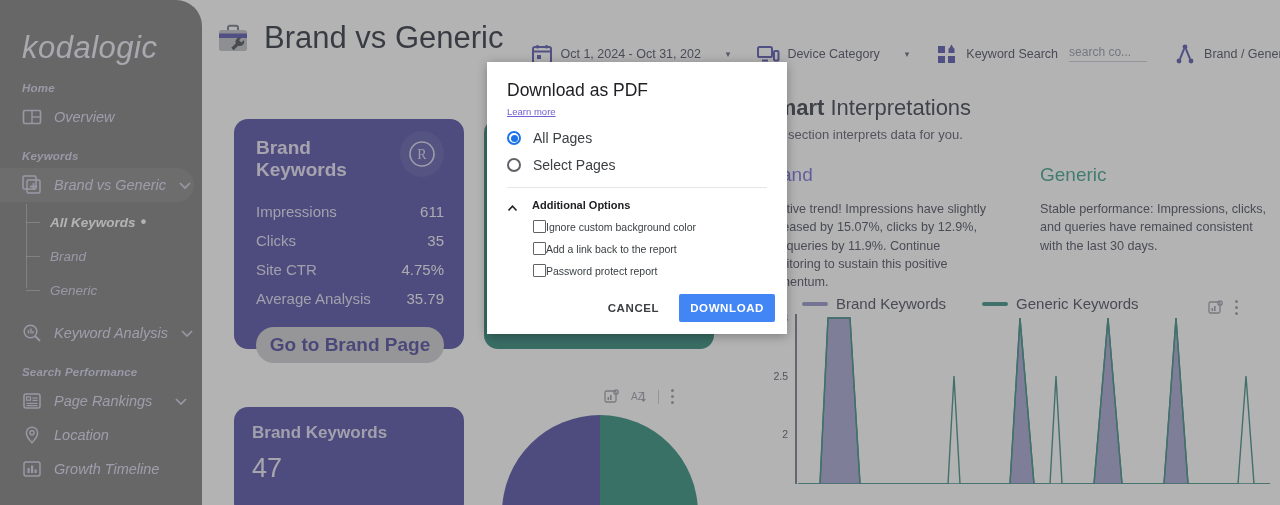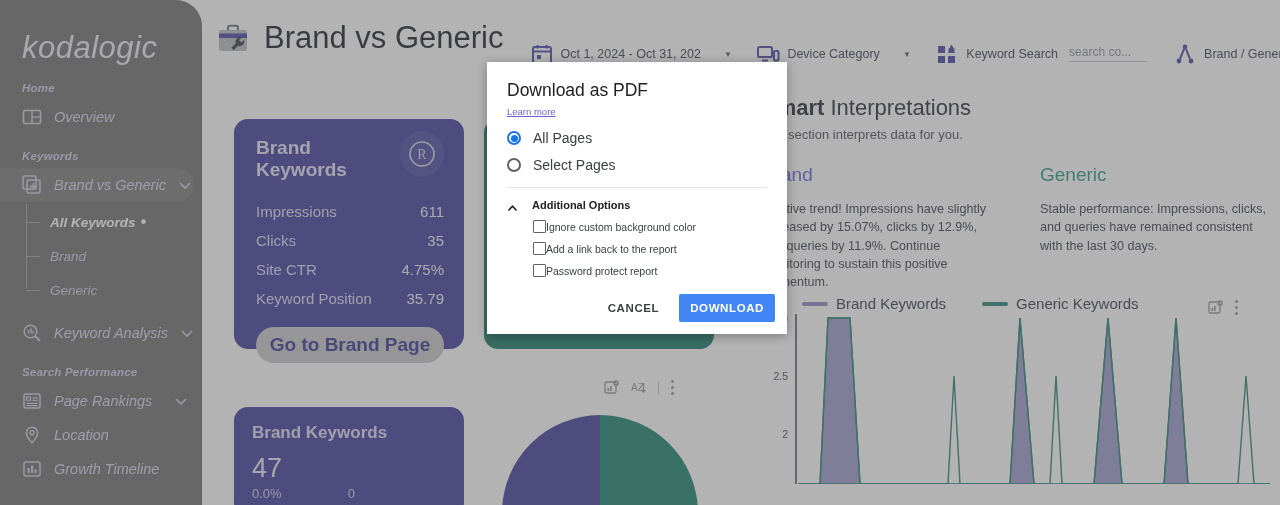--- a/index.html
+++ b/index.html
@@ -484,43 +484,39 @@
           </div>
           <div class="kpi-row">
             <span>Clicks</span>
             <span class="v">35</span>
           </div>
           <div class="kpi-row">
             <span>Site CTR</span>
             <span class="v">4.75%</span>
           </div>
           <div class="kpi-row">
-            <span>Keyword Position</span>
+            <span>Average Analysis</span>
             <span class="v">35.79</span>
           </div>
         </div>
         <button class="kpi-btn">Go to Brand Page</button>
       </section>
 
       <section class="kpi-card green" style="left:282px; top:44px; width:230px; height:230px;"></section>
 
       <section class="small-card" style="left:32px; top:332px; width:230px; height:110px;">
         <div class="sc-title">Brand Keywords</div>
         <div class="sc-big">47</div>
-        <div class="sc-sub-row">
-          <span class="sc-sub">0.0%</span>
-          <span class="sc-sub">0</span>
-        </div>
       </section>
 
       <div id="pie">
         
       </div>
 
-      <div class="wtools" style="left:402px; top:305px;">
+      <div class="wtools" style="left:402px; top:314px;">
         <span class="ticon">
           <svg viewBox="0 0 15 15" width="15" height="15">
               <rect x="1" y="2" width="11" height="11" rx="1.5" fill="none" stroke="#4e4f63" stroke-width="1.3"></rect>
               <rect x="3.5" y="8" width="1.6" height="3" fill="#4e4f63"></rect>
               <rect x="6" y="6" width="1.6" height="5" fill="#4e4f63"></rect>
               <circle cx="12" cy="3" r="2.2" fill="none" stroke="#4e4f63" stroke-width="1.3"></circle>
             </svg>
         </span>
         <span class="ticon">
           <svg viewBox="0 0 15 15" width="15" height="15">

